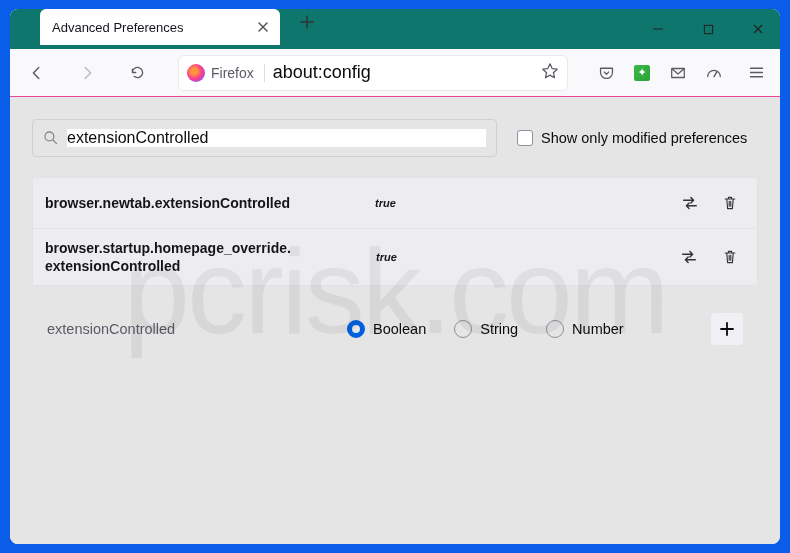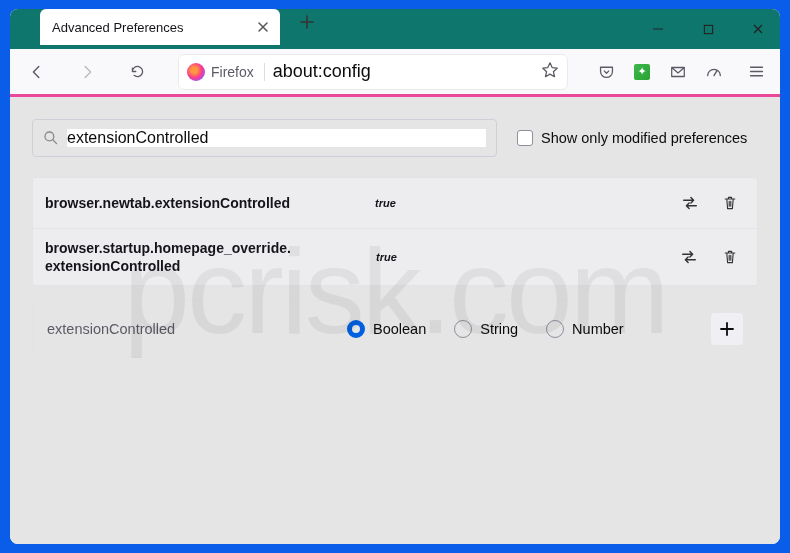--- a/index.html
+++ b/index.html
@@ -75,21 +75,21 @@
       height: 40px;
       display: flex;
       align-items: center;
       gap: 22px;
     }
     .wctrl { width: 28px; height: 28px; display:flex; align-items:center; justify-content:center; cursor:pointer; color:#222; }
     
     .toolbar {
       height: 48px;
       background: #f9f9fb;
-      border-bottom: 3px solid #ec4899;
+      border-bottom: 1px solid #ec4899;
       display: flex;
       align-items: center;
       padding: 0 10px;
       gap: 16px;
     }
     .navbtn {
       width: 34px;
       height: 34px;
       display: flex;
       align-items: center;

